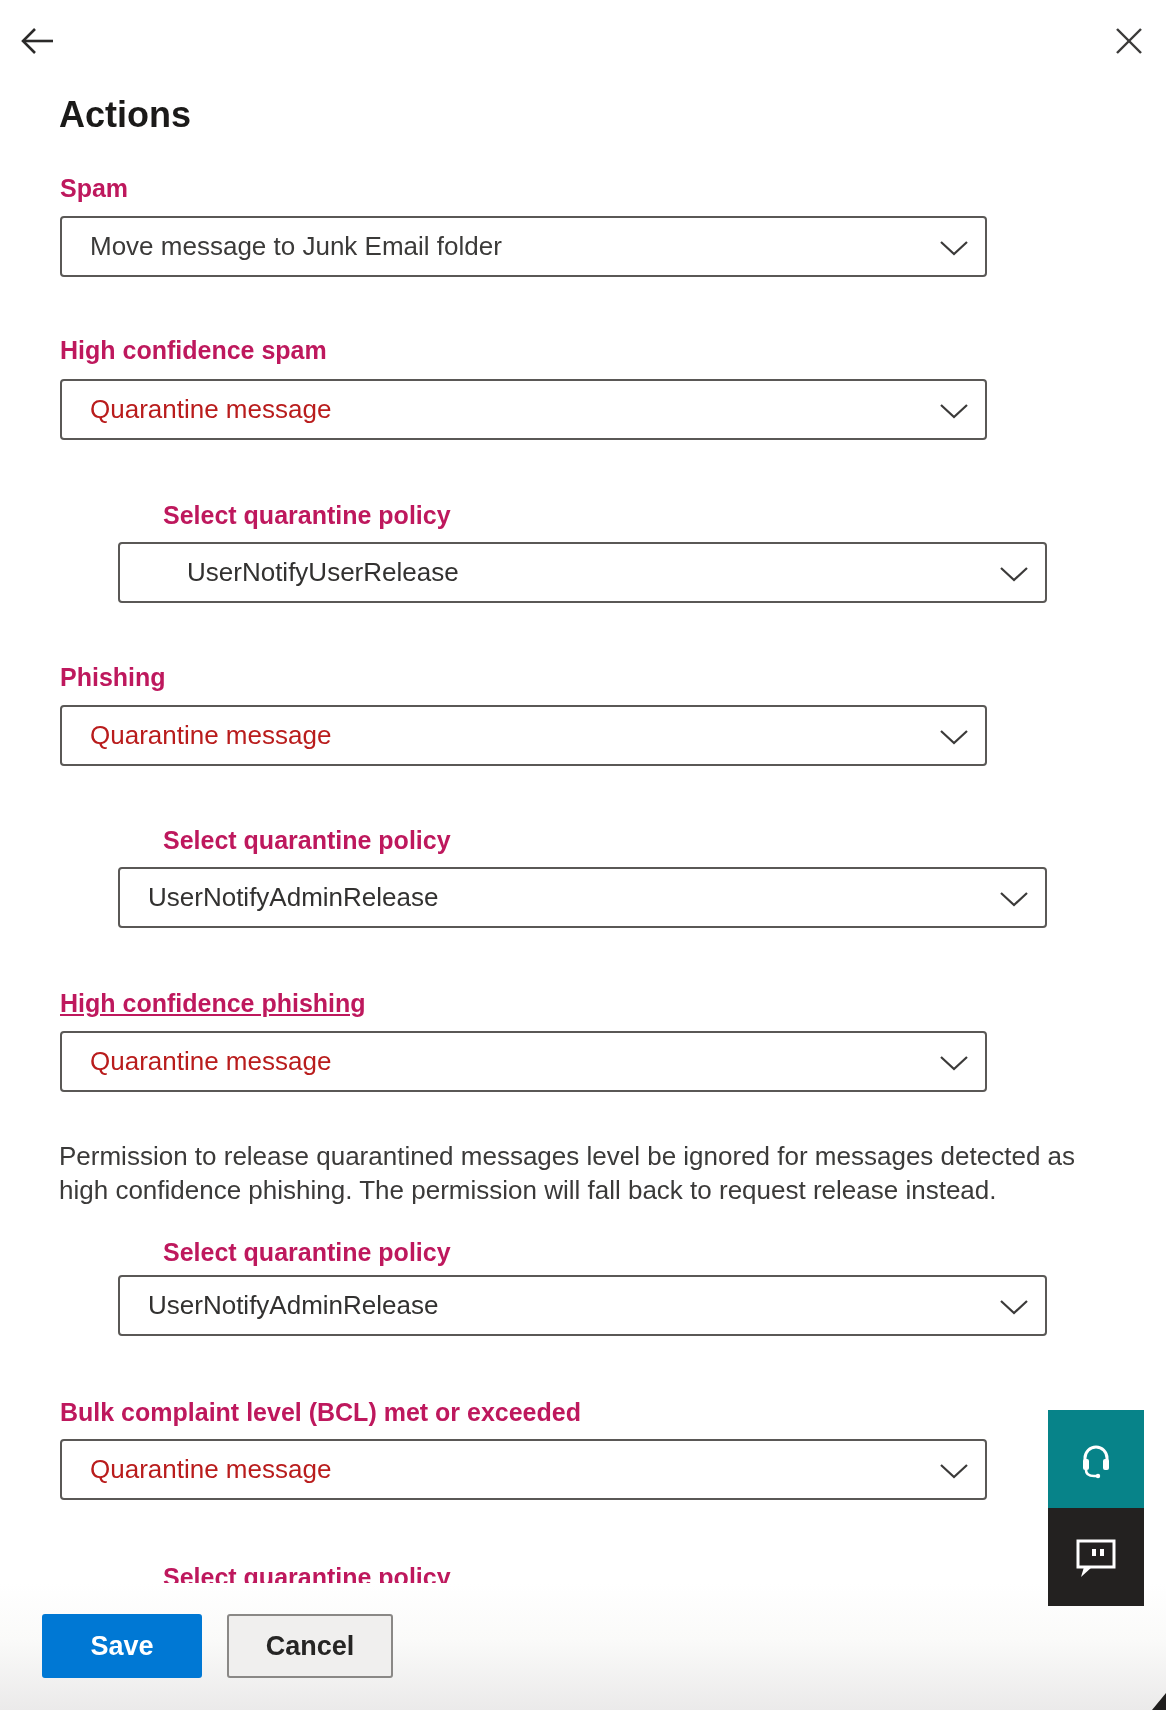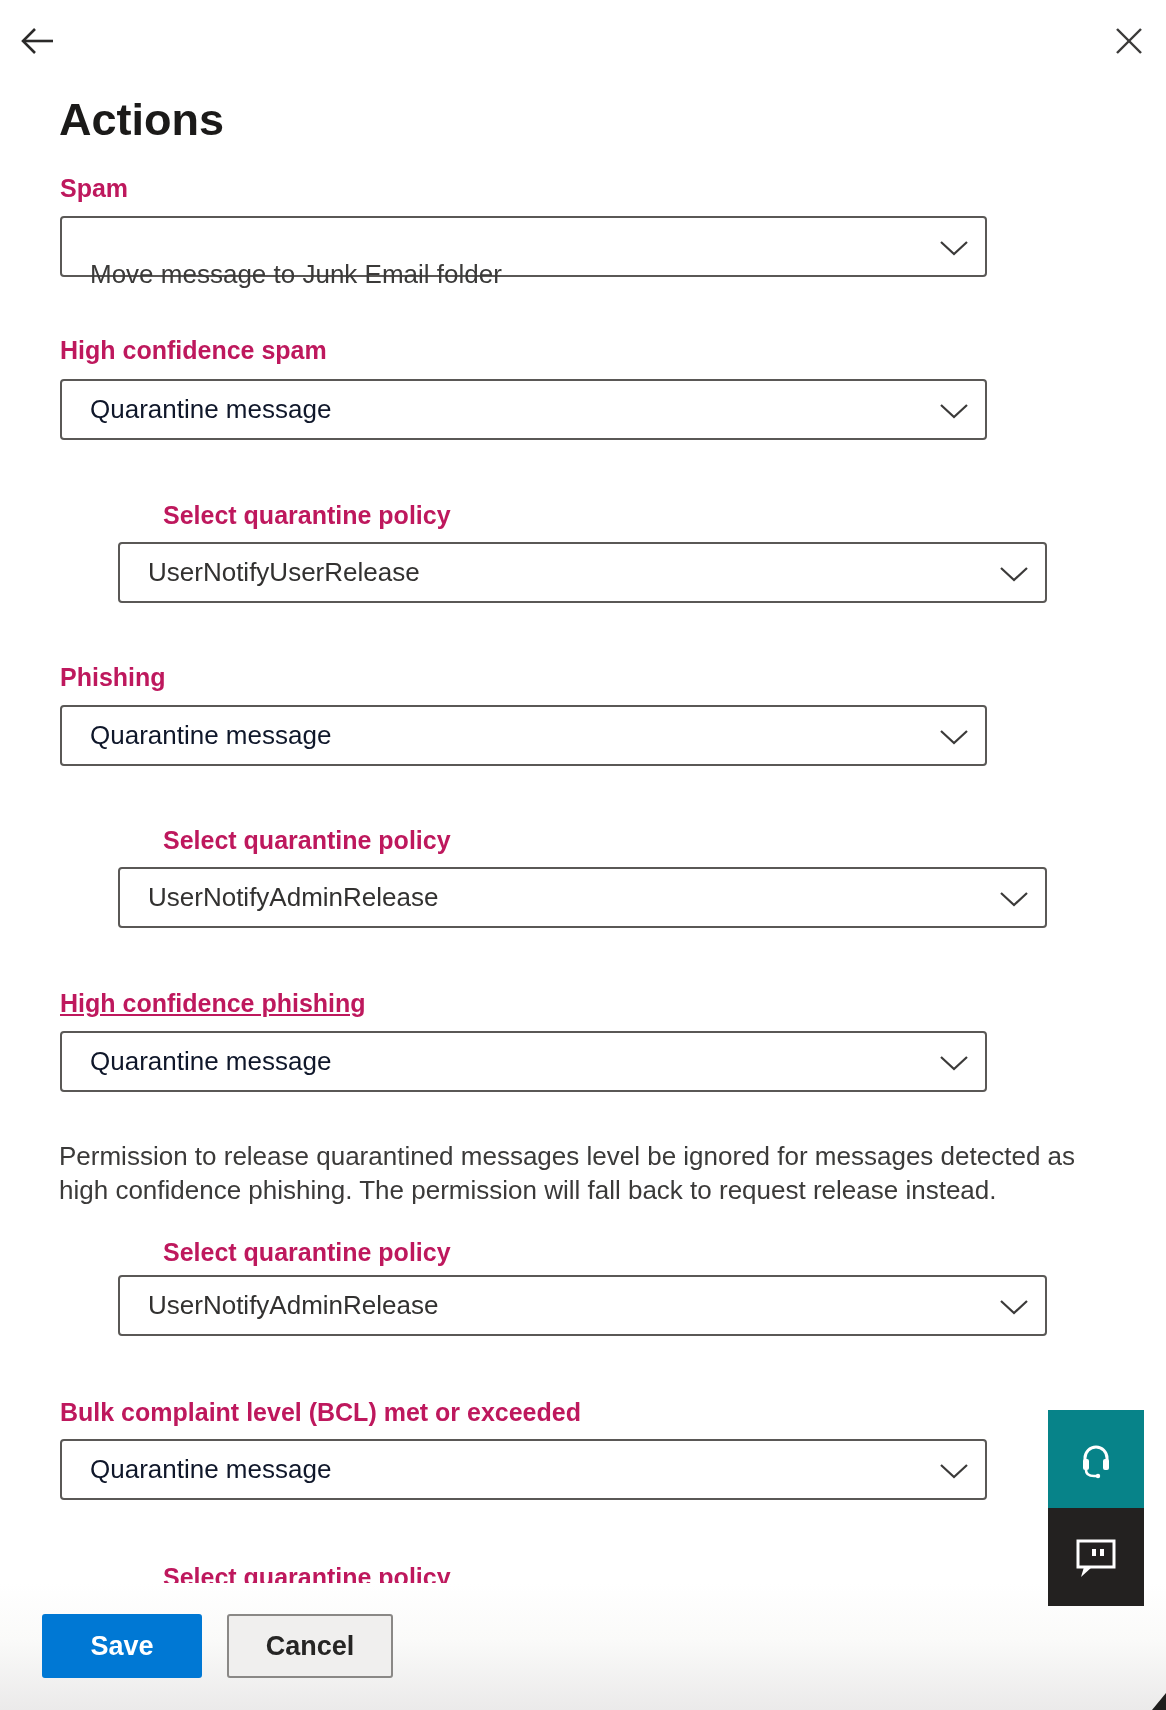--- a/index.html
+++ b/index.html
@@ -1,30 +1,30 @@
 <!DOCTYPE html>
 <html><head>
 <meta charset="utf-8">
 <style>
   html,body{margin:0;padding:0;background:#ffffff;}
   #screen{
     position:relative;width:1166px;height:1710px;overflow:hidden;background:#ffffff;
     font-family:"Liberation Sans","DejaVu Sans",sans-serif;
   }
   .icon-btn{position:absolute;background:none;border:none;padding:0;margin:0;cursor:pointer;line-height:0;}
-  .page-title{position:absolute;left:59px;top:94px;font-size:45px;font-weight:700;color:#1b1a19;letter-spacing:0;}
+  .page-title{position:absolute;left:59px;top:94px;font-size:36px;font-weight:700;color:#1b1a19;letter-spacing:0;}
   .lbl{position:absolute;font-size:25px;font-weight:600;color:#be185d;line-height:32px;white-space:nowrap;}
   .lbl.main{left:60px;} .lbl.ind{left:119px;margin-left:44px;}
   .dd{
     position:absolute;box-sizing:border-box;height:61px;background:#ffffff;
     border:2px solid #5a5856;border-radius:4px;cursor:pointer;
   }
   .dd.main{left:60px;width:927px;} .dd.ind{left:118px;width:929px;}
   .dd .val{display:block;line-height:57px;padding-left:28px;font-size:26px;white-space:nowrap;overflow:hidden;}
-  .val.dark{color:#3b3a39;margin-top:28px;} .val.policy{color:#323130;} .val.gray{color:#0f172a;}
+  .val.dark{color:#3b3a39;} .val.policy{color:#323130;} .val.gray{color:#b91c1c;}
   .dd .chev{position:absolute;right:16px;top:22px;}
   .note{position:absolute;left:59px;top:1139px;width:1064px;font-size:26px;line-height:34px;color:#3b3a39;}
   .footer{
     position:absolute;left:0;top:1583px;width:1166px;height:127px;z-index:5;
     background:linear-gradient(180deg,#ffffff 0%,#fafaf9 45%,#ebeaea 100%);
   }
   .btn{
     position:absolute;top:31px;height:64px;box-sizing:border-box;border-radius:3px;
     font-family:"Liberation Sans","DejaVu Sans",sans-serif;font-size:27px;font-weight:600;cursor:pointer;
   }
@@ -73,21 +73,21 @@
   <div class="dd main" style="top:379px;">
     <span class="val gray">Quarantine message</span>
     <span class="chev">
       <svg width="30" height="16" viewBox="0 0 30 16">
           <polyline points="2,2 15,14 28,2" fill="none" stroke="#3b3a39" stroke-width="2.2"></polyline>
         </svg>
     </span>
   </div>
 
   <div class="lbl ind" style="top:499px;">Select quarantine policy</div>
-  <div class="dd ind" style="top:542px;">
+  <div class="dd ind" style="top:542px;padding-left:39px;">
     <span class="val policy">UserNotifyUserRelease</span>
     <span class="chev">
       <svg width="30" height="16" viewBox="0 0 30 16">
           <polyline points="2,2 15,14 28,2" fill="none" stroke="#3b3a39" stroke-width="2.2"></polyline>
         </svg>
     </span>
   </div>
 
   <div class="lbl main" style="top:661px;">Phishing</div>
   <div class="dd main" style="top:705px;">

